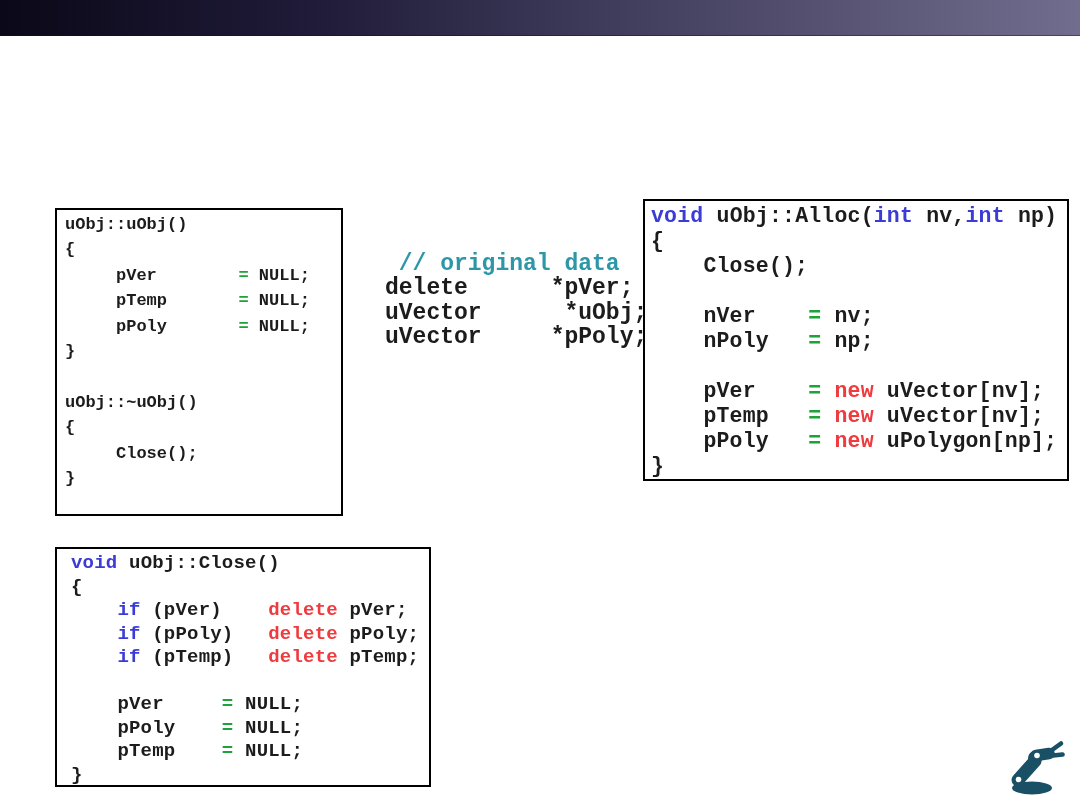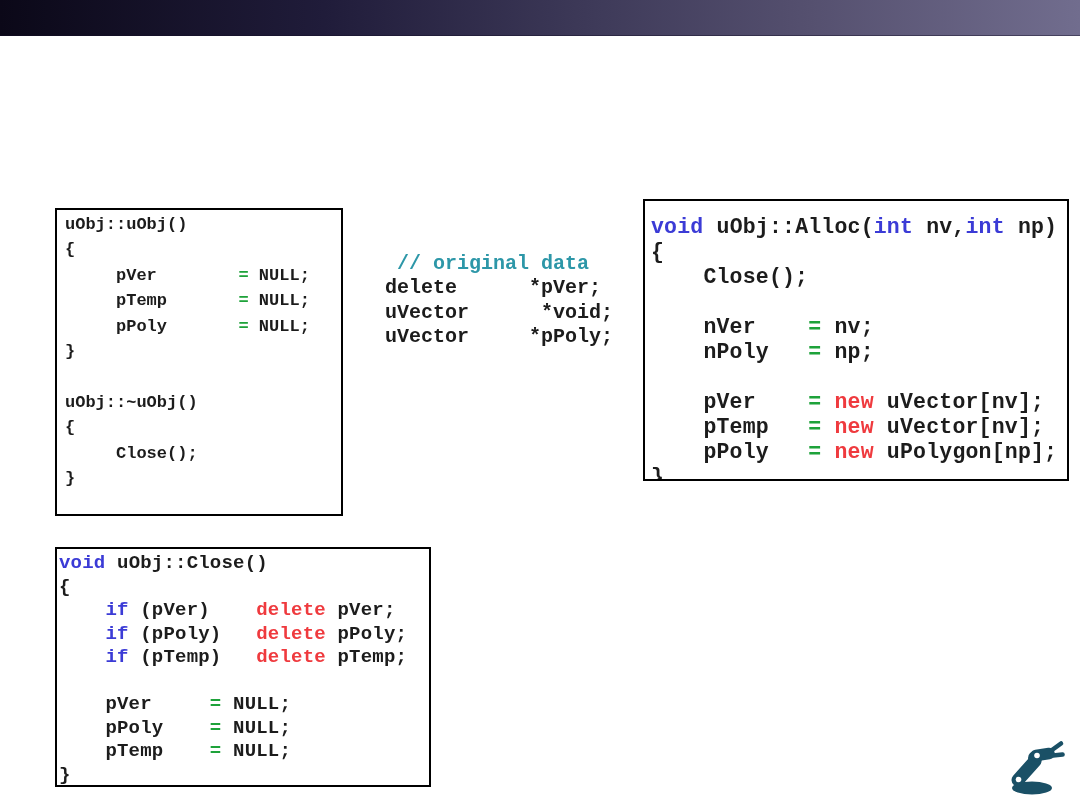--- a/index.html
+++ b/index.html
@@ -23,49 +23,49 @@
     box-sizing:border-box;
     overflow:hidden;
   }
   .boxed{ border:2px solid #000000; background:#ffffff; }
   #box-constructor{
     left:55px;top:208px;width:288px;height:308px;
     font-size:17px;line-height:25.4px;padding:2px 8px;
   }
   #block-declarations{
     left:385px;top:252px;
-    font-size:20px;line-height:24.4px;
+    font-size:23px;line-height:24.4px;
   }
   #box-alloc{
     left:643px;top:199px;width:426px;height:282px;
-    font-size:21.5px;line-height:25px;letter-spacing:.2px;padding:14px 6px;
+    font-size:21.5px;line-height:25px;letter-spacing:.2px;padding:3px 6px;
   }
   #box-close{
     left:55px;top:547px;width:376px;height:240px;
-    font-size:19px;line-height:23.5px;letter-spacing:.2px;padding:3px 2px;
+    font-size:19px;line-height:23.5px;letter-spacing:.2px;padding:3px 14px;
   }
   .code-line{min-height:1em;}
   .sp-p{color:var(--plain);}
   .sp-k{color:var(--kw);}
   .sp-o{color:var(--op);}
   .sp-r{color:var(--new);}
   .sp-c{color:var(--cm);}
   .logo{
     position:absolute;left:1005px;top:739px;width:60px;height:56px;
   }
   .logo svg{display:block;width:100%;height:100%;}
 </style>
 </head>
 <body>
 
 <div class="topbar"></div>
 
 <div class="code boxed" id="box-constructor"><div class="code-line"><span class="sp-p">uObj::uObj()</span></div><div class="code-line"><span class="sp-p">{</span></div><div class="code-line"><span class="sp-p">     pVer        </span><span class="sp-o">=</span><span class="sp-p"> NULL;</span></div><div class="code-line"><span class="sp-p">     pTemp       </span><span class="sp-o">=</span><span class="sp-p"> NULL;</span></div><div class="code-line"><span class="sp-p">     pPoly       </span><span class="sp-o">=</span><span class="sp-p"> NULL;</span></div><div class="code-line"><span class="sp-p">}</span></div><div class="code-line"> </div><div class="code-line"><span class="sp-p">uObj::~uObj()</span></div><div class="code-line"><span class="sp-p">{</span></div><div class="code-line"><span class="sp-p">     Close();</span></div><div class="code-line"><span class="sp-p">}</span></div></div>
 
-<div class="code" id="block-declarations"><div class="code-line"><span class="sp-c"> // original data</span></div><div class="code-line"><span class="sp-p">delete      *pVer;</span></div><div class="code-line"><span class="sp-p">uVector      *void;</span></div><div class="code-line"><span class="sp-p">uVector     *pPoly;</span></div></div>
+<div class="code" id="block-declarations"><div class="code-line"><span class="sp-c"> // original data</span></div><div class="code-line"><span class="sp-p">delete      *pVer;</span></div><div class="code-line"><span class="sp-p">uVector      *uObj;</span></div><div class="code-line"><span class="sp-p">uVector     *pPoly;</span></div></div>
 
 <div class="code boxed" id="box-alloc"><div class="code-line"><span class="sp-k">void</span><span class="sp-p"> uObj::Alloc(</span><span class="sp-k">int</span><span class="sp-p"> nv,</span><span class="sp-k">int</span><span class="sp-p"> np)</span></div><div class="code-line"><span class="sp-p">{</span></div><div class="code-line"><span class="sp-p">    Close();</span></div><div class="code-line"> </div><div class="code-line"><span class="sp-p">    nVer    </span><span class="sp-o">=</span><span class="sp-p"> nv;</span></div><div class="code-line"><span class="sp-p">    nPoly   </span><span class="sp-o">=</span><span class="sp-p"> np;</span></div><div class="code-line"> </div><div class="code-line"><span class="sp-p">    pVer    </span><span class="sp-o">=</span><span class="sp-p"> </span><span class="sp-r">new</span><span class="sp-p"> uVector[nv];</span></div><div class="code-line"><span class="sp-p">    pTemp   </span><span class="sp-o">=</span><span class="sp-p"> </span><span class="sp-r">new</span><span class="sp-p"> uVector[nv];</span></div><div class="code-line"><span class="sp-p">    pPoly   </span><span class="sp-o">=</span><span class="sp-p"> </span><span class="sp-r">new</span><span class="sp-p"> uPolygon[np];</span></div><div class="code-line"><span class="sp-p">}</span></div></div>
 
 <div class="code boxed" id="box-close"><div class="code-line"><span class="sp-k">void</span><span class="sp-p"> uObj::Close()</span></div><div class="code-line"><span class="sp-p">{</span></div><div class="code-line"><span class="sp-p">    </span><span class="sp-k">if</span><span class="sp-p"> (pVer)    </span><span class="sp-r">delete</span><span class="sp-p"> pVer;</span></div><div class="code-line"><span class="sp-p">    </span><span class="sp-k">if</span><span class="sp-p"> (pPoly)   </span><span class="sp-r">delete</span><span class="sp-p"> pPoly;</span></div><div class="code-line"><span class="sp-p">    </span><span class="sp-k">if</span><span class="sp-p"> (pTemp)   </span><span class="sp-r">delete</span><span class="sp-p"> pTemp;</span></div><div class="code-line"> </div><div class="code-line"><span class="sp-p">    pVer     </span><span class="sp-o">=</span><span class="sp-p"> NULL;</span></div><div class="code-line"><span class="sp-p">    pPoly    </span><span class="sp-o">=</span><span class="sp-p"> NULL;</span></div><div class="code-line"><span class="sp-p">    pTemp    </span><span class="sp-o">=</span><span class="sp-p"> NULL;</span></div><div class="code-line"><span class="sp-p">}</span></div></div>
 
 <div class="logo">
   <svg viewBox="0 0 60 56">
     <ellipse cx="27" cy="49" rx="20" ry="6.5" fill="var(--logo)"></ellipse>
     <line x1="13" y1="41" x2="30" y2="22" stroke="var(--logo)" stroke-width="13" stroke-linecap="round"></line>
     <circle cx="30" cy="19" r="7" fill="var(--logo)"></circle>

